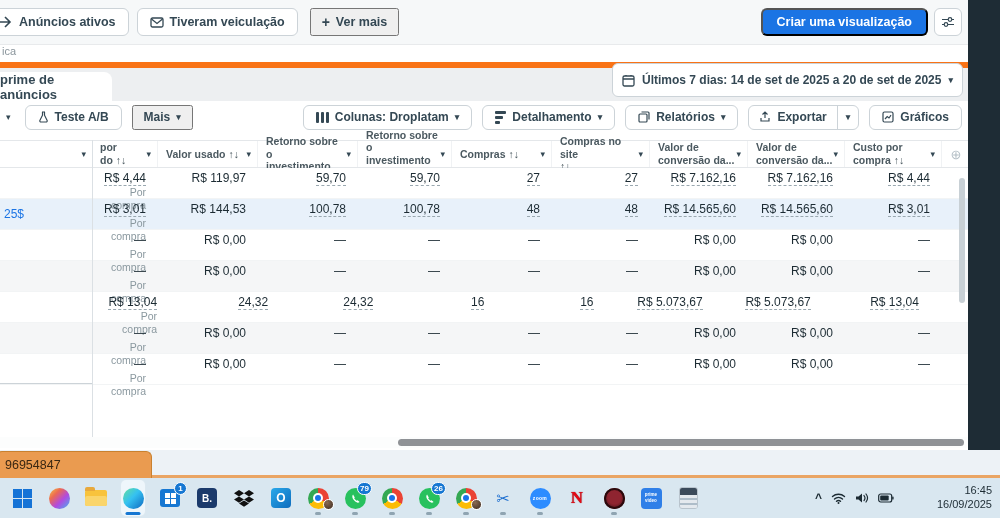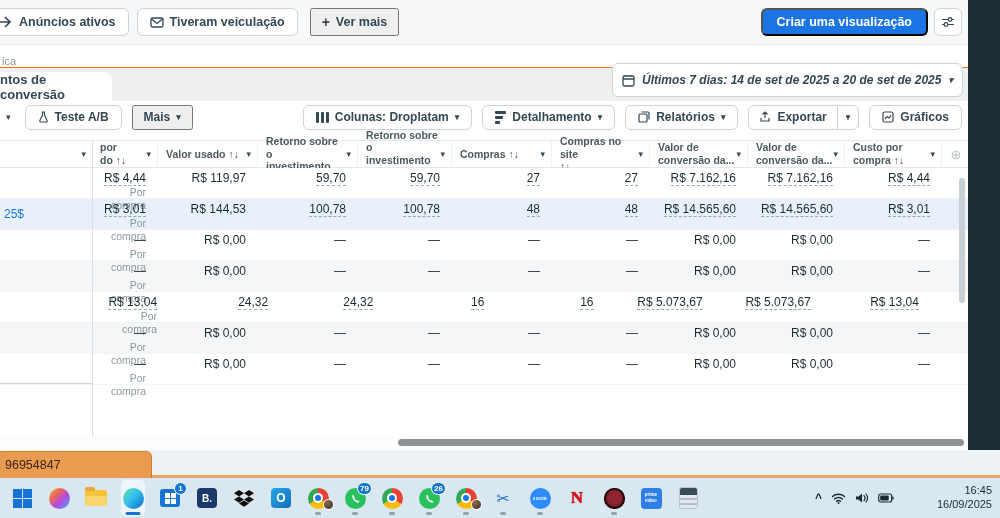--- a/index.html
+++ b/index.html
@@ -13,31 +13,31 @@
 
   
   .topbar { position:absolute; left:0; top:0; width:968px; height:45px; background:#f6f8f9; display:flex; align-items:center; border-bottom:1px solid #e8eaec; }
   .btn-outline { display:flex; align-items:center; gap:6px; height:28px; padding:0 12px; background:#fff; border:1px solid #ccd3d8; border-radius:6px; font-size:12.5px; font-weight:bold; color:#344854; white-space:nowrap; }
   .btn-flat { display:flex; align-items:center; gap:6px; height:28px; padding:0 10px; font-size:12.5px; font-weight:bold; color:#344854; white-space:nowrap; }
   .btn-primary { display:flex; align-items:center; height:28px; padding:0 14px; background:#1b74e4; color:#fff; border-radius:6px; font-size:12.5px; font-weight:bold; white-space:nowrap; }
   .btn-sq { width:28px; height:28px; background:#fff; border:1px solid #ccd3d8; border-radius:6px; display:flex; align-items:center; justify-content:center; }
   .ico { display:inline-flex; align-items:center; justify-content:center; }
 
   
-  .searchbar { position:absolute; left:0; top:45px; width:968px; height:23px; background:#fff; border-bottom:1px solid #f97316; display:flex; align-items:flex-end; }
+  .searchbar { position:absolute; left:0; top:45px; width:968px; height:23px; background:#fff; border-bottom:6px solid #f97316; display:flex; align-items:flex-start; }
   .searchbar span { font-size:11px; color:#8a959c; padding-left:2px; }
 
   
   .tabsrow { position:absolute; left:0; top:68px; width:968px; height:33px; background:#edeff1; display:flex; align-items:flex-end; }
   .tab { height:29px; background:#fff; display:flex; align-items:center; font-size:13px; font-weight:bold; color:#344854; }
   .tab-left { width:112px; border-radius:0 8px 0 0; justify-content:flex-end; padding-right:10px; }
   .tab-active { margin-left:16px; border-radius:8px 8px 0 0; padding:0 12px; gap:8px; }
   .sel-pill { display:flex; align-items:center; gap:7px; background:#1b74e4; color:#fff; border-radius:12px; font-size:11px; font-weight:bold; padding:3px 9px; }
   .sel-pill .x { font-size:10px; cursor:default; }
-  .datebtn { margin-left:auto; margin-right:5px; margin-bottom:4px; height:26px; display:flex; align-items:center; gap:7px; background:#fff; border:1px solid #ccd3d8; border-radius:6px; padding:16px 9px; font-size:12px; font-weight:bold; color:#344854; white-space:nowrap;font-style:italic; }
+  .datebtn { margin-left:auto; margin-right:5px; margin-bottom:4px; height:26px; display:flex; align-items:center; gap:7px; background:#fff; border:1px solid #ccd3d8; border-radius:6px; padding:16px 9px; font-size:12px; font-weight:bold; color:#344854; white-space:nowrap; }
   .caret { font-size:9px; color:#344854; }
 
   
   .toolbar { position:absolute; left:0; top:101px; width:968px; height:32px; background:#fff; display:flex; align-items:center; }
   .toolbar .btn-outline, .toolbar .btn-flat { height:25px; font-size:12px; }
   .tb-right { margin-left:auto; display:flex; align-items:center; gap:10px; margin-right:6px; }
   .split { display:flex; align-items:stretch; background:#fff; border:1px solid #ccd3d8; border-radius:6px; height:25px; overflow:hidden; }
   .split > div { display:flex; align-items:center; gap:6px; padding:0 10px; font-size:12px; font-weight:bold; color:#344854; }
   .split > .seg2 { border-left:1px solid #ccd3d8; padding:0 8px; }
 
@@ -154,21 +154,21 @@
           </span>
         </button>
       </div>
     </div>
 
     <div class="searchbar">
       <span>ica</span>
     </div>
 
     <div class="tabsrow">
-      <div class="tab tab-left">ntos de conversão</div>
+      <div class="tab tab-left">prime de anúncios</div>
       <div class="datebtn">
         <span class="ico">
           <svg width="13" height="13" viewBox="0 0 13 13">
               <rect x="1" y="2" width="11" height="10" rx="1.5" fill="none" stroke="#344854" stroke-width="1.3"></rect>
               <path d="M1 5h11M4 2V1M9 2V1" stroke="#344854" stroke-width="1.3"></path>
             </svg>
         </span>
         <span>Últimos 7 dias: 14 de set de 2025 a 20 de set de 2025</span>
         <span class="caret">▾</span>
       </div>

